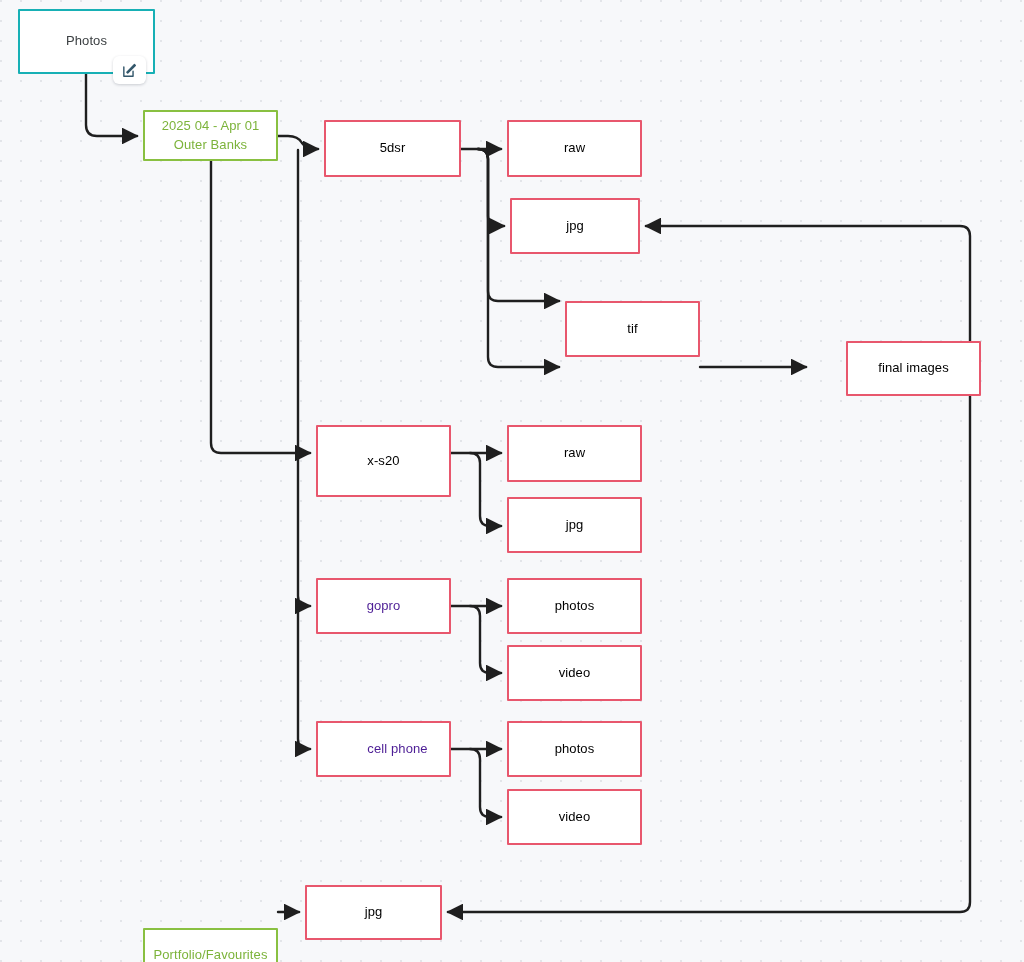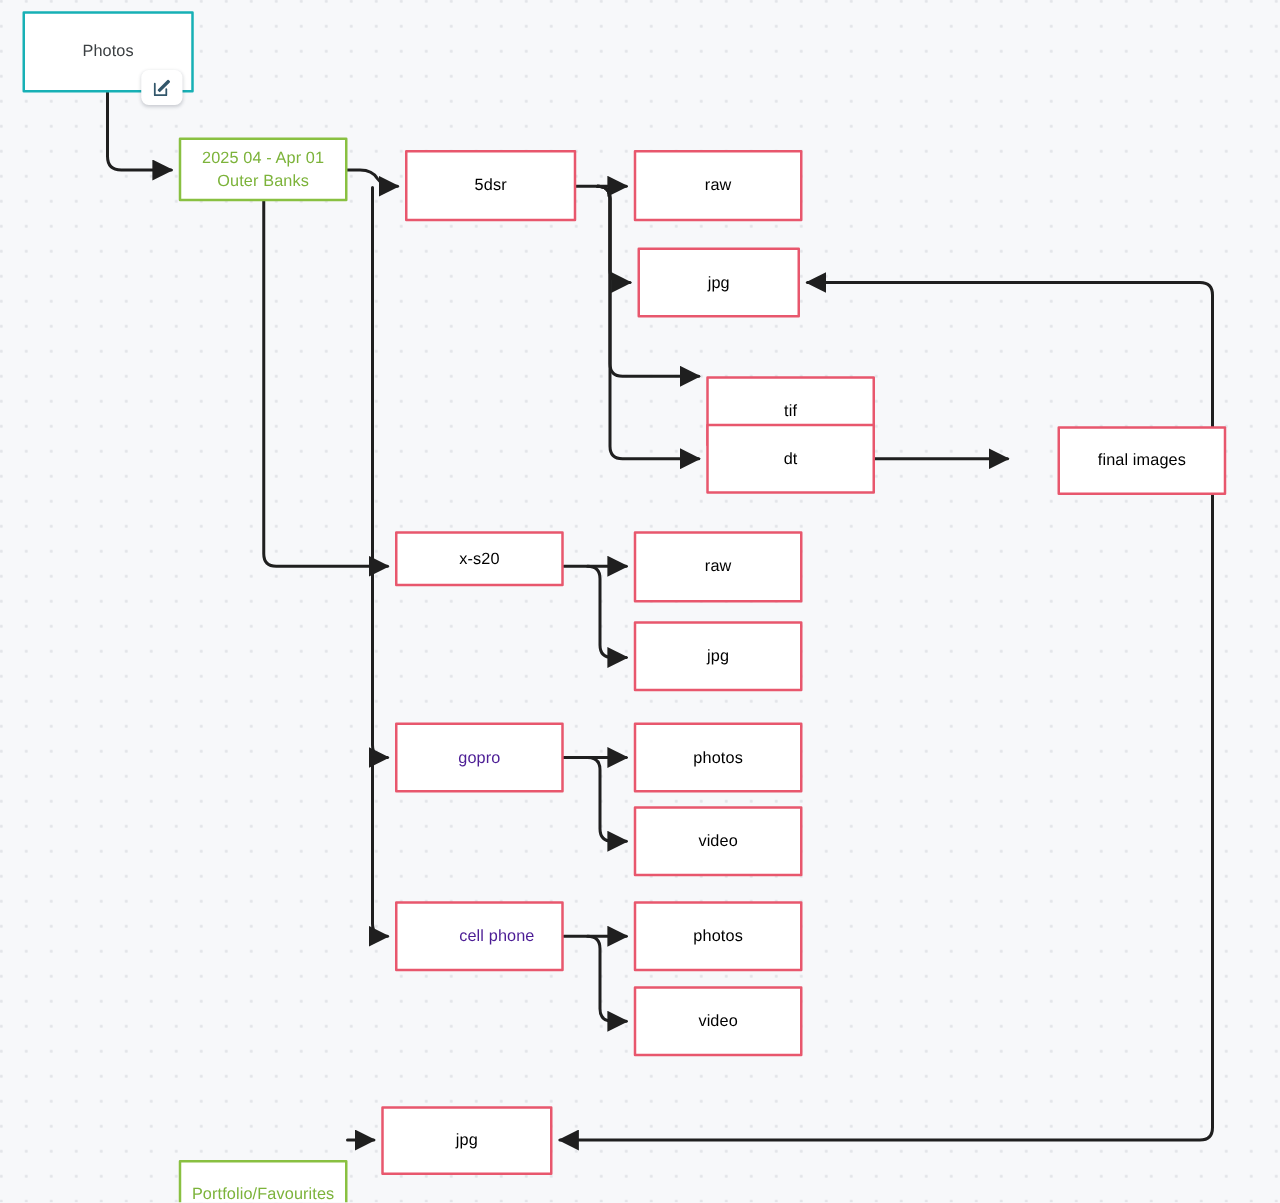--- a/index.html
+++ b/index.html
@@ -156,29 +156,26 @@
   </div>
 
   <div class="node" style="left:510px;top:198px;width:130px;height:56px;">
     <span class="label">jpg</span>
   </div>
 
   <div class="node" style="left:565px;top:273px;width:135px;height:56px;margin-top:28px;">
     <span class="label">tif</span>
   </div>
 
-  <div class="node" style="left:565px;top:339px;width:135px;height:56px;">
-    <span class="label">dt</span>
-  </div>
 
   <div class="node" style="left:812px;top:341px;width:135px;height:55px;margin-left:34px;">
     <span class="label">final images</span>
   </div>
 
-  <div class="node" style="left:316px;top:425px;width:135px;height:44px;">
+  <div class="node" style="left:316px;top:425px;width:135px;height:72px;">
     <span class="label">x-s20</span>
   </div>
 
   <div class="node" style="left:507px;top:425px;width:135px;height:57px;">
     <span class="label">raw</span>
   </div>
 
   <div class="node" style="left:507px;top:497px;width:135px;height:56px;">
     <span class="label">jpg</span>
   </div>

